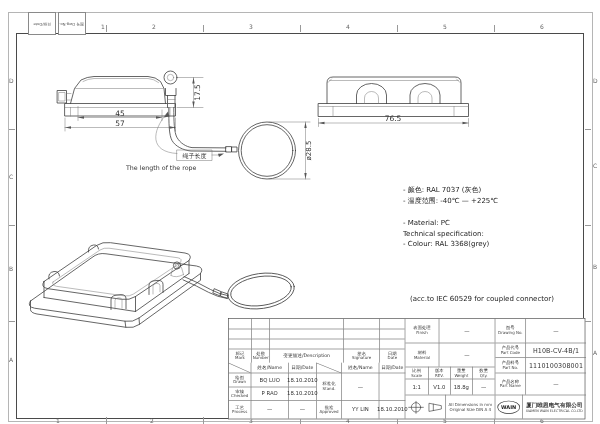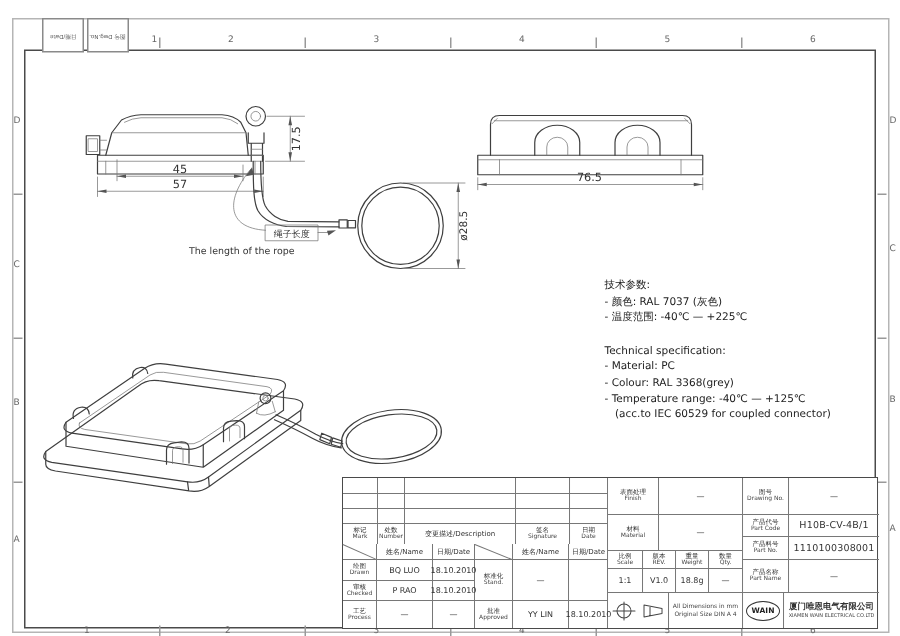--- a/index.html
+++ b/index.html
@@ -20,21 +20,21 @@
   svg{position:absolute;left:0;top:0;}
   svg path,svg circle,svg rect,svg ellipse,svg line{fill:none;stroke:#3f3f3f;
         stroke-width:0.8;stroke-linejoin:round;stroke-linecap:round;}
   svg .thin{stroke:#777;stroke-width:0.5;}
   svg .dim{stroke:#777;stroke-width:0.5;}
   svg .arw{fill:#555;stroke:none;}
   svg text{fill:#333;stroke:none;font-family:"DejaVu Sans",sans-serif;}
   .spec{position:absolute;left:403px;top:185px;font-size:7px;line-height:10.6px;
         color:#222;white-space:nowrap;}
   .spec .gap{height:12px;}
-  .spec .indent{padding-left:7px;}
+  .spec .indent{padding-left:7px;margin-top:44px;}
   
   .tb{position:absolute;left:228px;top:318px;width:534px;height:150px;
       transform:scale(0.6667);transform-origin:0 0;background:#fff;
       border:1.5px solid #4a4a4a;display:flex;font-size:8px;color:#333;}
   .tbs{display:flex;flex-direction:column;}
   .row{display:flex;}
   .c{box-sizing:border-box;border-left:1px solid #777;border-top:1px solid #777;
      display:flex;align-items:center;justify-content:center;text-align:center;
      position:relative;overflow:visible;white-space:nowrap;}
   .row > .c:first-child{border-left:none;}
@@ -194,28 +194,26 @@
       <path d="M183,279.8 Q197,286 208.5,292.3 Q217,296.9 227.5,298.6"></path>
       <path d="M214.5,288.8 L221,291.6 L219.8,295.8 L213.2,293.1 Z M221.8,291.9 L228,294 L227.2,298.2 L220.8,296.2 Z"></path>
       <g transform="rotate(-8 261 291)">
         <ellipse cx="261" cy="291" rx="33.5" ry="17.5"></ellipse>
         <ellipse cx="261" cy="291" rx="30.5" ry="14.5"></ellipse>
       </g>
     </g>
   </svg>
 
   <div class="spec">
-    <div>技术参数:</div>
     <div>- 颜色: RAL 7037 (灰色)</div>
     <div>- 温度范围: -40℃ — +225℃</div>
     <div class="gap"></div>
+    <div>- Material: PC</div>
     <div>Technical specification:</div>
-    <div>- Material: PC</div>
     <div>- Colour: RAL 3368(grey)</div>
-    <div>- Temperature range: -40℃ — +125℃</div>
     <div class="indent">(acc.to IEC 60529 for coupled connector)</div>
   </div>
 
   <div class="tb">
 
     <div class="tbs" style="width:264px">
       <div class="row" style="height:15px">
         <div class="c" style="width:34px"></div>
         <div class="c" style="width:27px"></div>
         <div class="c" style="width:111px"></div>

